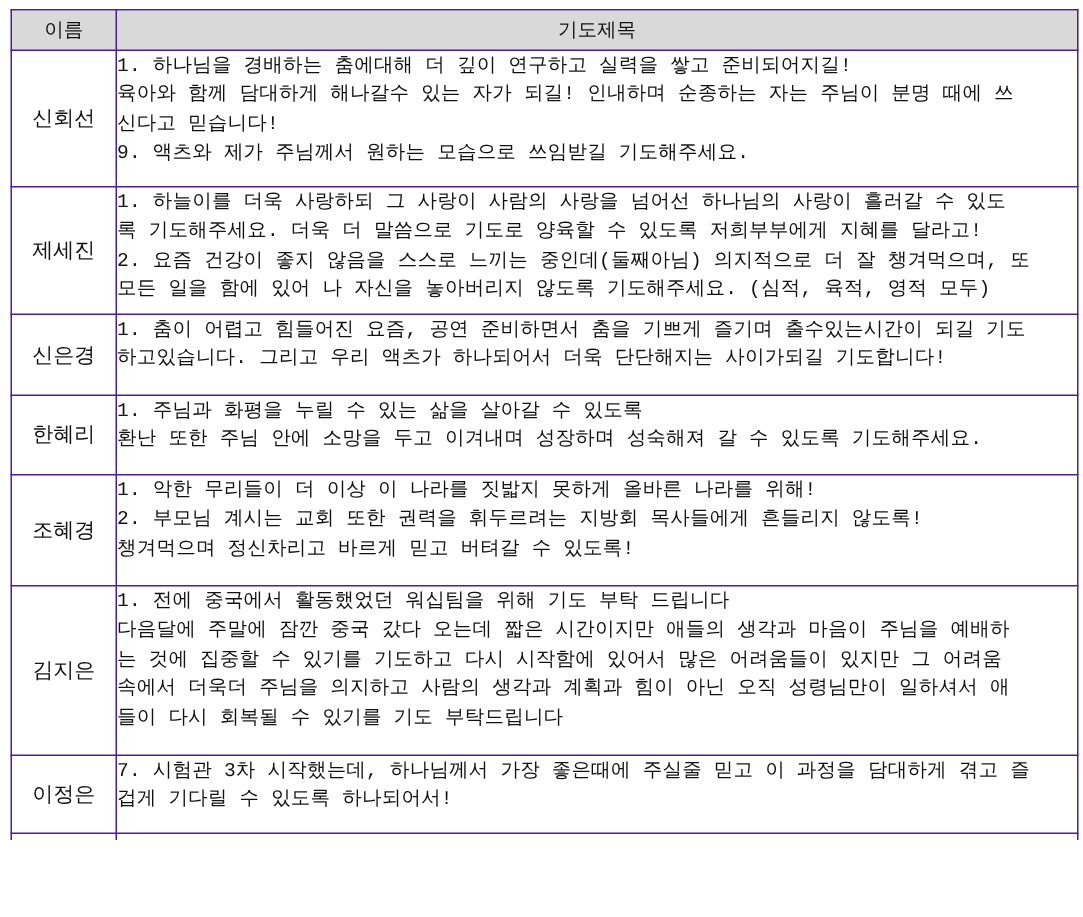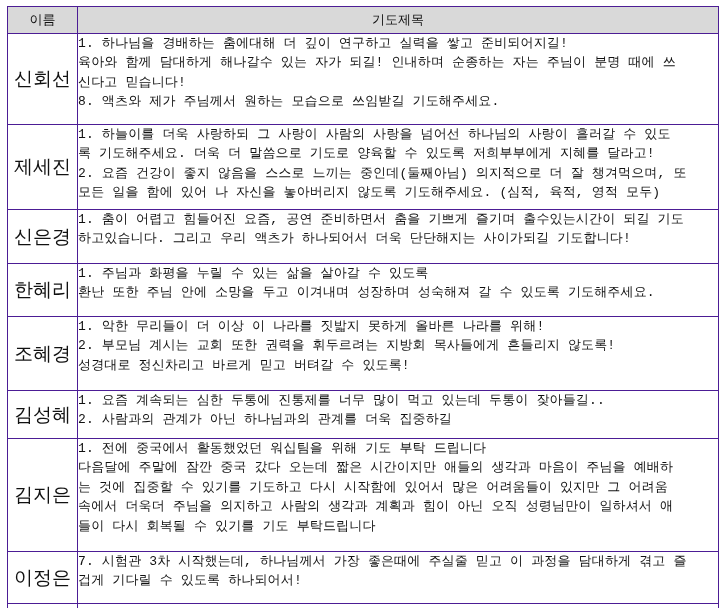--- a/index.html
+++ b/index.html
@@ -19,21 +19,21 @@
     }
     table.prayer thead th {
       background: #d9d9d9;
       font-weight: normal;
       height: 26px;
       text-align: center;
       font-size: 13px;
     }
     col.c-name { width: 70px; }
     col.c-body { width: 641px; }
-    td.name { text-align: center; vertical-align: middle; font-size: 19px; }
+    td.name { text-align: center; vertical-align: middle; font-size: 14px; }
     td.body { padding: 2px 3px 1px 3px; vertical-align: top; font-family: Liberation Mono, monospace; }
     .line { display: block; line-height: 19.4px; white-space: nowrap; letter-spacing: 0.15px; }
     tr.last td { height: 4px; border-bottom: none; }
   </style>
 </head>
 <body>
 
 <table class="prayer">
   <colgroup>
       <col class="c-name">
@@ -45,21 +45,21 @@
       <th>기도제목</th>
     </tr>
   </thead>
   <tbody>
     <tr style="height:91px">
       <td class="name">신회선</td>
       <td class="body">
         <span class="line">1. 하나님을 경배하는 춤에대해 더 깊이 연구하고 실력을 쌓고 준비되어지길!</span>
         <span class="line">육아와 함께 담대하게 해나갈수 있는 자가 되길! 인내하며 순종하는 자는 주님이 분명 때에 쓰</span>
         <span class="line">신다고 믿습니다!</span>
-        <span class="line">8. 액츠와 제가 주님께서 원하는 모습으로 쓰임받길 기도해주세요.</span>
+        <span class="line">9. 액츠와 제가 주님께서 원하는 모습으로 쓰임받길 기도해주세요.</span>
       </td>
     </tr>
     <tr style="height:85px">
       <td class="name">제세진</td>
       <td class="body">
         <span class="line">1. 하늘이를 더욱 사랑하되 그 사랑이 사람의 사랑을 넘어선 하나님의 사랑이 흘러갈 수 있도</span>
         <span class="line">록 기도해주세요. 더욱 더 말씀으로 기도로 양육할 수 있도록 저희부부에게 지혜를 달라고!</span>
         <span class="line">2. 요즘 건강이 좋지 않음을 스스로 느끼는 중인데(둘째아님) 의지적으로 더 잘 챙겨먹으며, 또</span>
         <span class="line">모든 일을 함에 있어 나 자신을 놓아버리지 않도록 기도해주세요. (심적, 육적, 영적 모두)</span>
       </td>
@@ -76,28 +76,21 @@
       <td class="body">
         <span class="line">1. 주님과 화평을 누릴 수 있는 삶을 살아갈 수 있도록</span>
         <span class="line">환난 또한 주님 안에 소망을 두고 이겨내며 성장하며 성숙해져 갈 수 있도록 기도해주세요.</span>
       </td>
     </tr>
     <tr style="height:74px">
       <td class="name">조혜경</td>
       <td class="body">
         <span class="line">1. 악한 무리들이 더 이상 이 나라를 짓밟지 못하게 올바른 나라를 위해!</span>
         <span class="line">2. 부모님 계시는 교회 또한 권력을 휘두르려는 지방회 목사들에게 흔들리지 않도록!</span>
-        <span class="line">성경대로 정신차리고 바르게 믿고 버텨갈 수 있도록!</span>
-      </td>
-    </tr>
-    <tr style="height:48px">
-      <td class="name">김성혜</td>
-      <td class="body">
-        <span class="line">1. 요즘 계속되는 심한 두통에 진통제를 너무 많이 먹고 있는데 두통이 잦아들길..</span>
-        <span class="line">2. 사람과의 관계가 아닌 하나님과의 관계를 더욱 집중하길</span>
+        <span class="line">챙겨먹으며 정신차리고 바르게 믿고 버텨갈 수 있도록!</span>
       </td>
     </tr>
     <tr style="height:113px">
       <td class="name">김지은</td>
       <td class="body">
         <span class="line">1. 전에 중국에서 활동했었던 워십팀을 위해 기도 부탁 드립니다</span>
         <span class="line">다음달에 주말에 잠깐 중국 갔다 오는데 짧은 시간이지만 애들의 생각과 마음이 주님을 예배하</span>
         <span class="line">는 것에 집중할 수 있기를 기도하고 다시 시작함에 있어서 많은 어려움들이 있지만 그 어려움</span>
         <span class="line">속에서 더욱더 주님을 의지하고 사람의 생각과 계획과 힘이 아닌 오직 성령님만이 일하셔서 애</span>
         <span class="line">들이 다시 회복될 수 있기를 기도 부탁드립니다</span>

